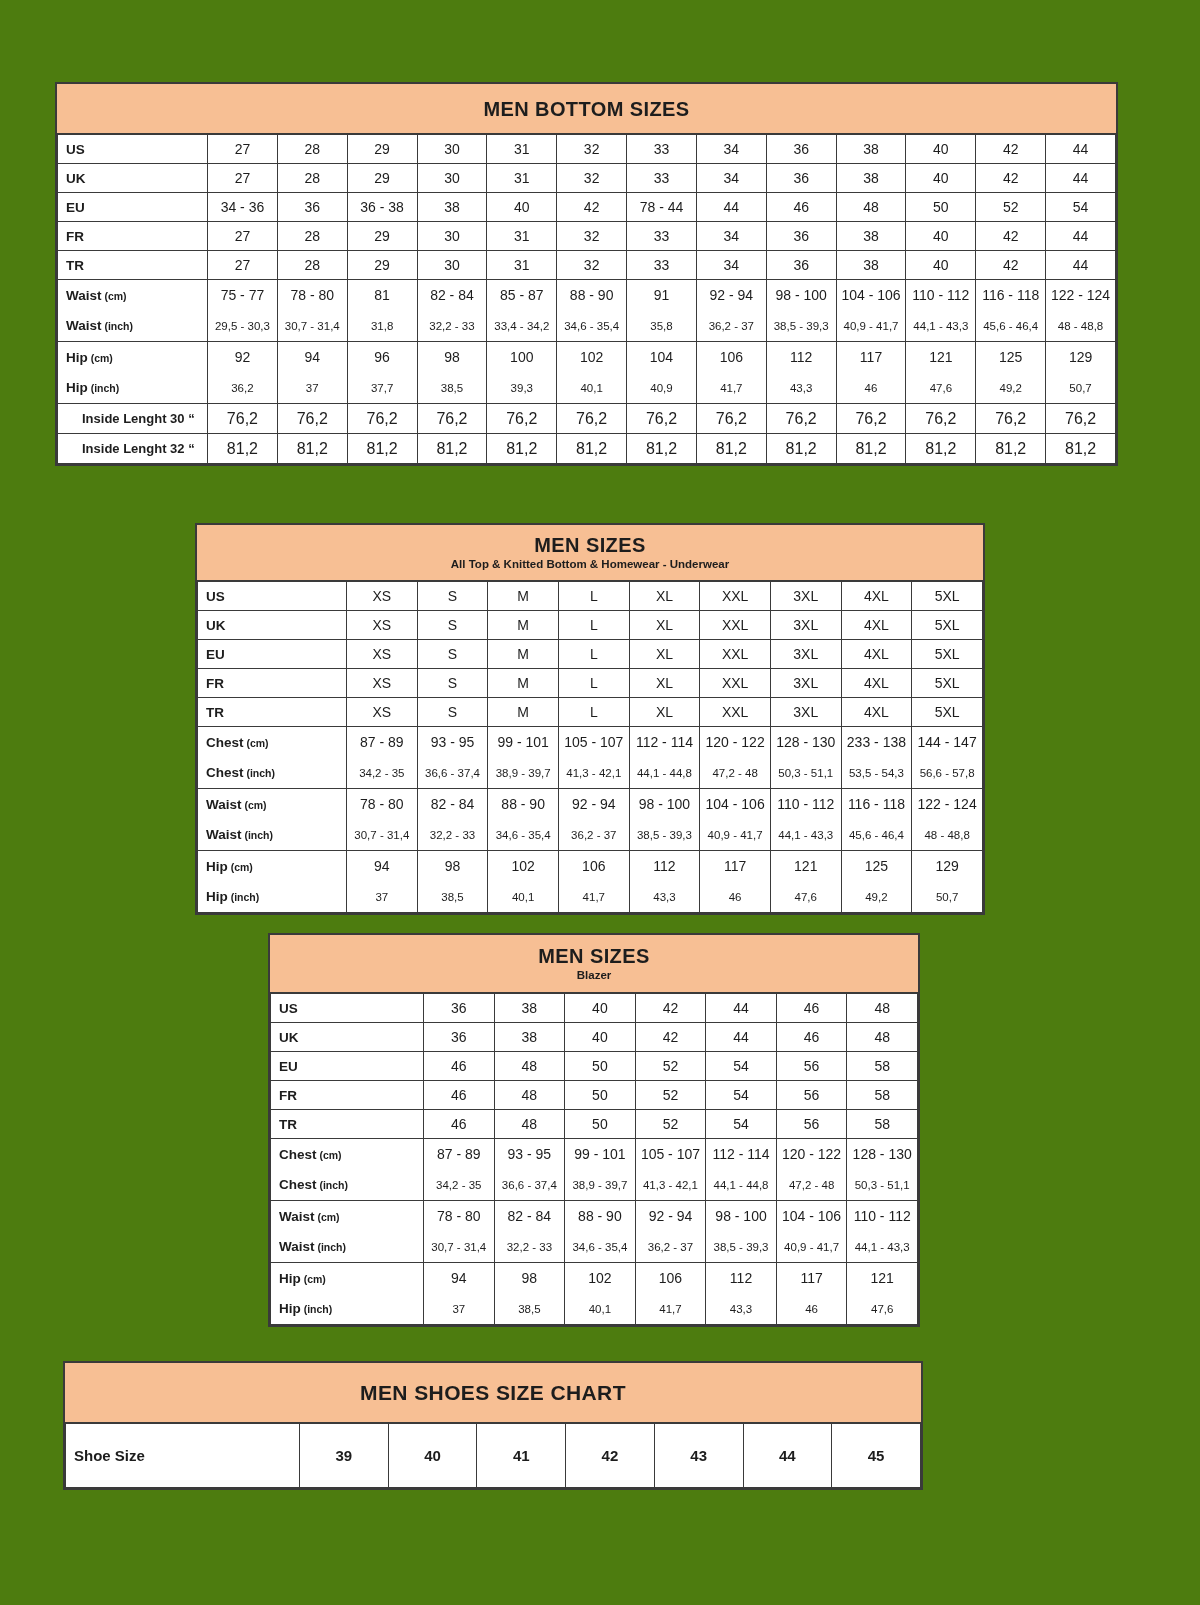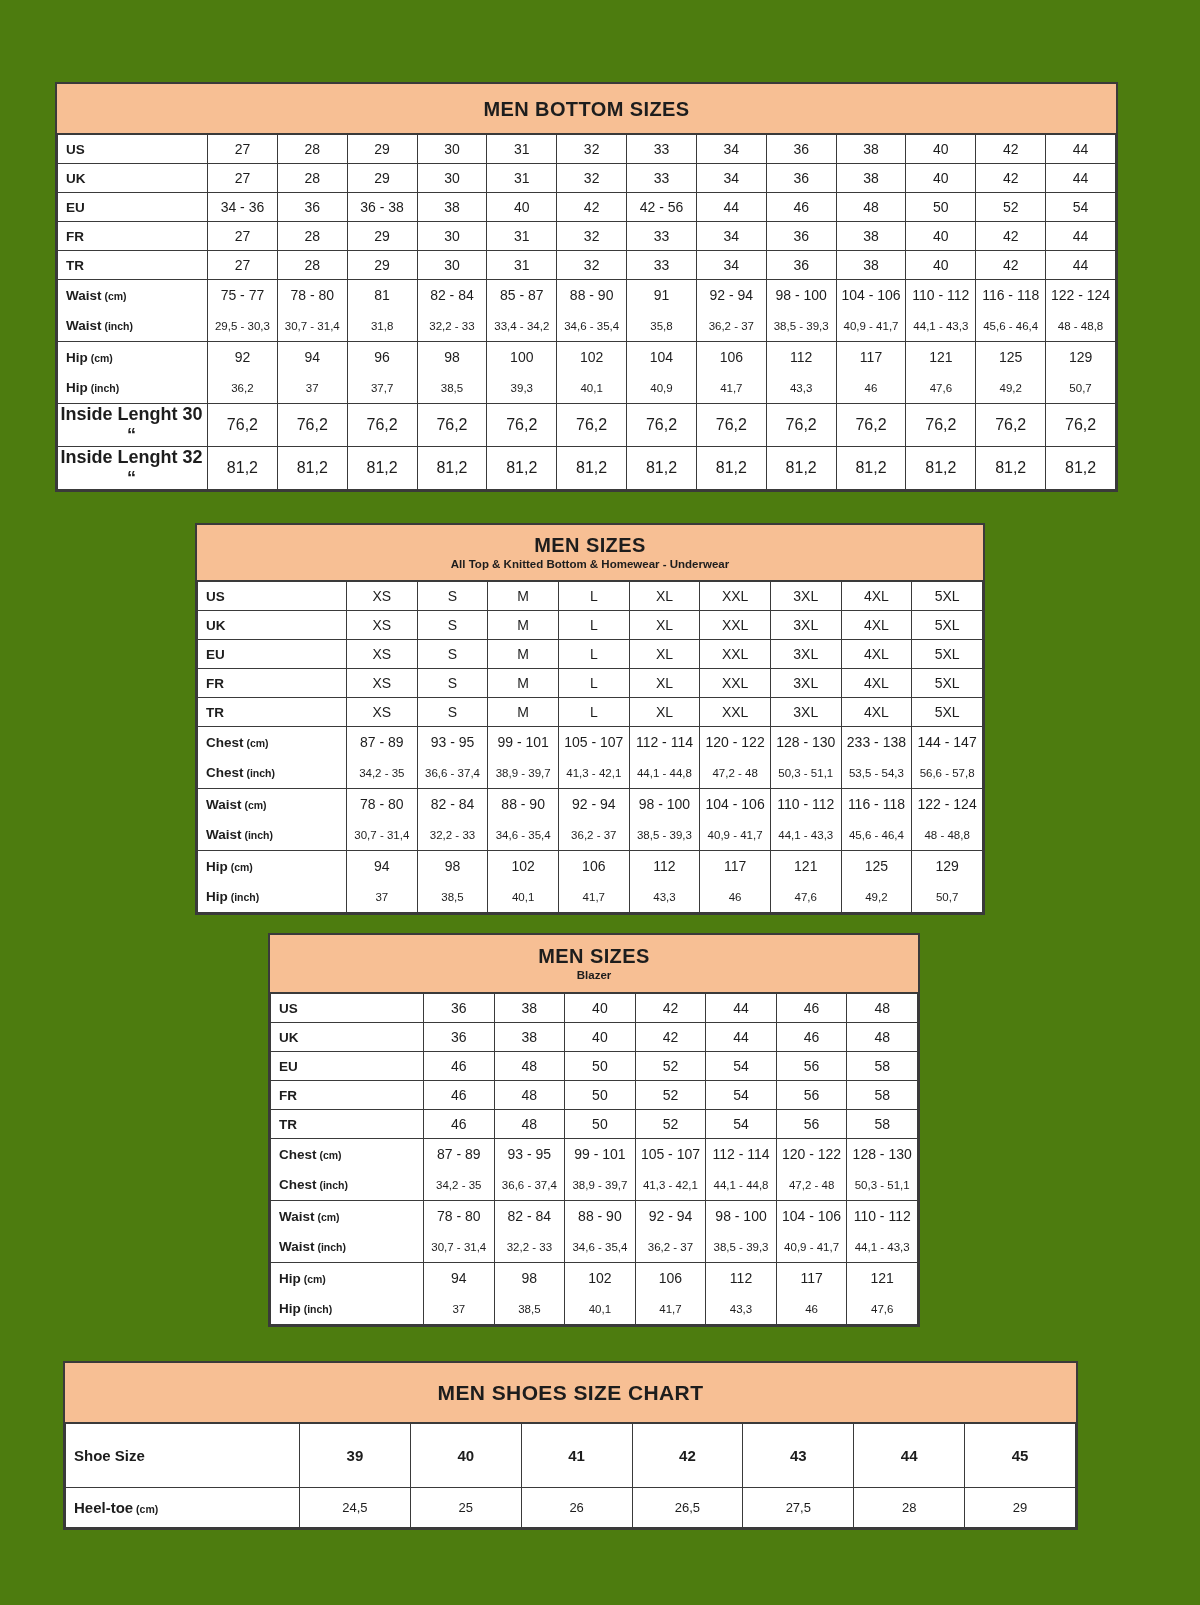--- a/index.html
+++ b/index.html
@@ -19,33 +19,33 @@
   table.grid td.lbl .unit{font-weight:600;font-size:10.5px;}
 
   tr.r-std{height:29px;}
   tr.r-cm{height:31px;}
   tr.r-cm td{border-bottom-style:hidden;}
   tr.r-inch{height:31px;}
   tr.r-inch td{border-top-style:hidden;font-size:11.5px;}
   tr.r-inch td.lbl{font-size:13.5px;}
   tr.r-inside{height:30px;}
   tr.r-inside td{font-size:16px;}
-  tr.r-inside td.lbl{font-size:18px;padding-left:0;text-align:center;}
+  tr.r-inside td.lbl{font-size:13px;padding-left:24px;}
   tr.r-shoe{height:64px;}
   tr.r-shoe td{font-weight:bold;font-size:15px;}
   tr.r-shoe td.lbl{font-size:15px;}
   tr.r-heel{height:40px;}
   tr.r-heel td{font-size:13px;}
   tr.r-heel td.lbl{font-weight:bold;font-size:15px;}
 
   
   #t1{left:55px;top:82px;width:1063px;}   #t1 .tbl-header{height:50px;}
   #t2{left:195px;top:523px;width:790px;}  #t2 .tbl-header{height:56px;}
   #t3{left:268px;top:933px;width:652px;}  #t3 .tbl-header{height:58px;}
-  #t4{left:63px;top:1361px;width:1015px;} #t4 .tbl-header{height:60px;}
+  #t4{left:63px;top:1361px;width:860px;} #t4 .tbl-header{height:60px;}
   #t4 .tbl-title{font-size:21px;}
 </style>
 </head>
 <body>
 
 <div id="page">
 
   <div id="t1" class="size-table">
     <div class="tbl-header">
       <div class="tbl-title">MEN BOTTOM SIZES</div>
@@ -101,21 +101,21 @@
             <td>44</td>
           </tr>
           <tr class="r-std">
             <td class="lbl"><span>EU</span></td>
             <td>34 - 36</td>
             <td>36</td>
             <td>36 - 38</td>
             <td>38</td>
             <td>40</td>
             <td>42</td>
-            <td>42 - 56</td>
+            <td>78 - 44</td>
             <td>44</td>
             <td>46</td>
             <td>48</td>
             <td>50</td>
             <td>52</td>
             <td>54</td>
           </tr>
           <tr class="r-std">
             <td class="lbl"><span>FR</span></td>
             <td>27</td>
@@ -553,27 +553,17 @@
           <tr class="r-shoe">
             <td class="lbl"><span>Shoe Size</span></td>
             <td>39</td>
             <td>40</td>
             <td>41</td>
             <td>42</td>
             <td>43</td>
             <td>44</td>
             <td>45</td>
           </tr>
-          <tr class="r-heel">
-            <td class="lbl"><span>Heel-toe</span><span class="unit"> (cm)</span></td>
-            <td>24,5</td>
-            <td>25</td>
-            <td>26</td>
-            <td>26,5</td>
-            <td>27,5</td>
-            <td>28</td>
-            <td>29</td>
-          </tr>
         </tbody>
       </table>
   </div>
 
 </div>
 
 </body></html>

